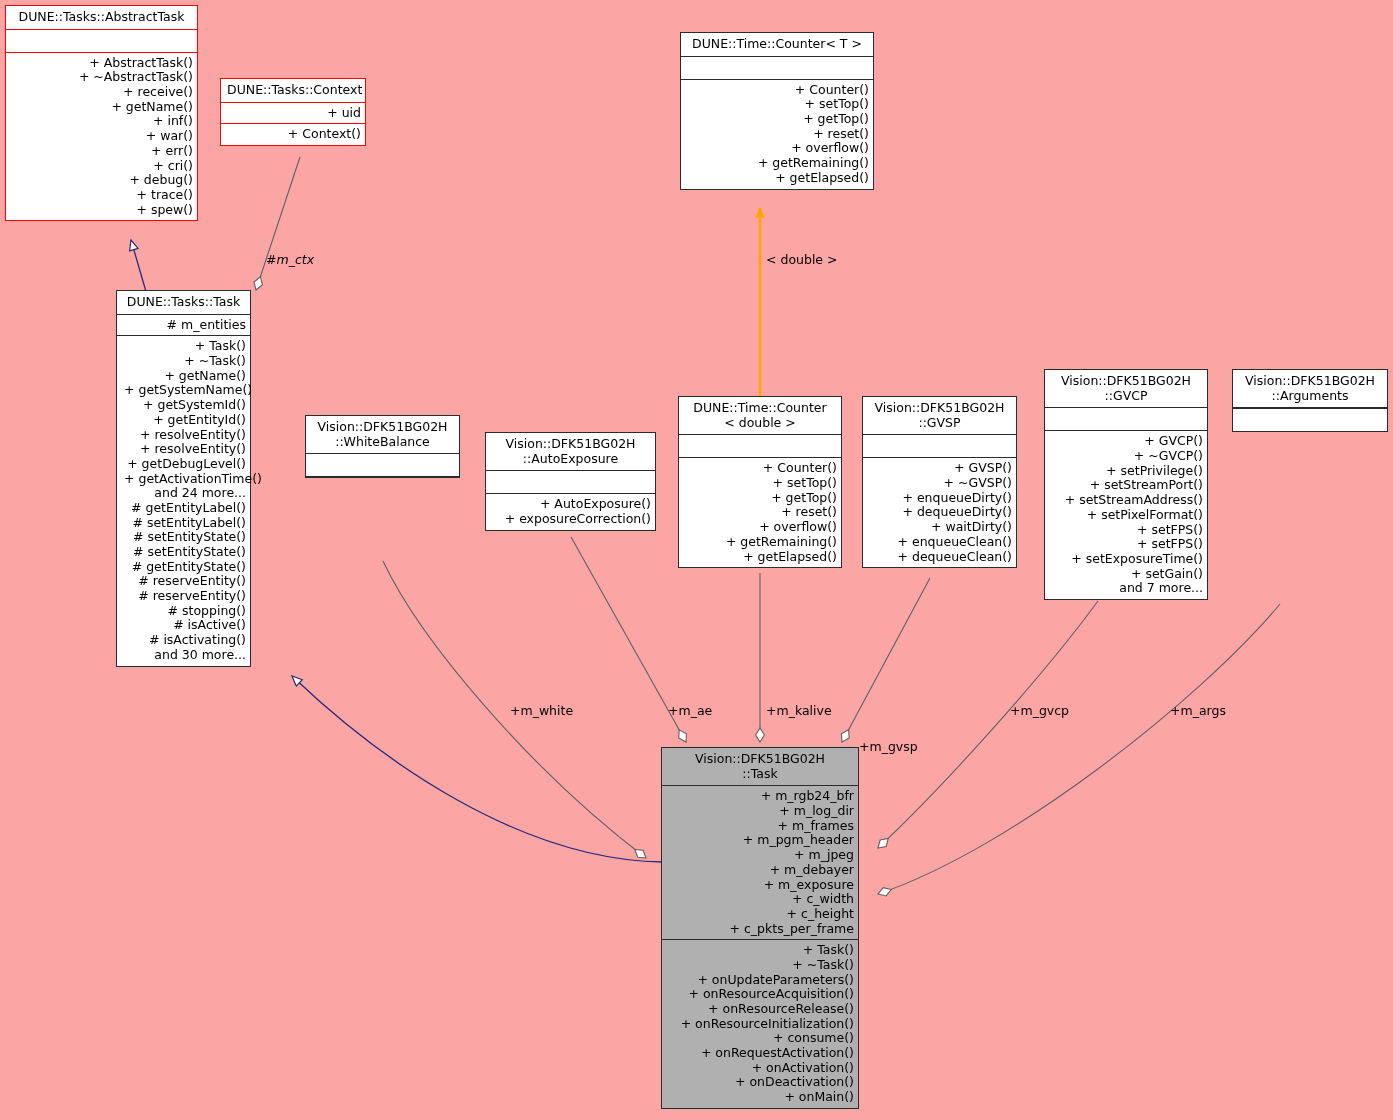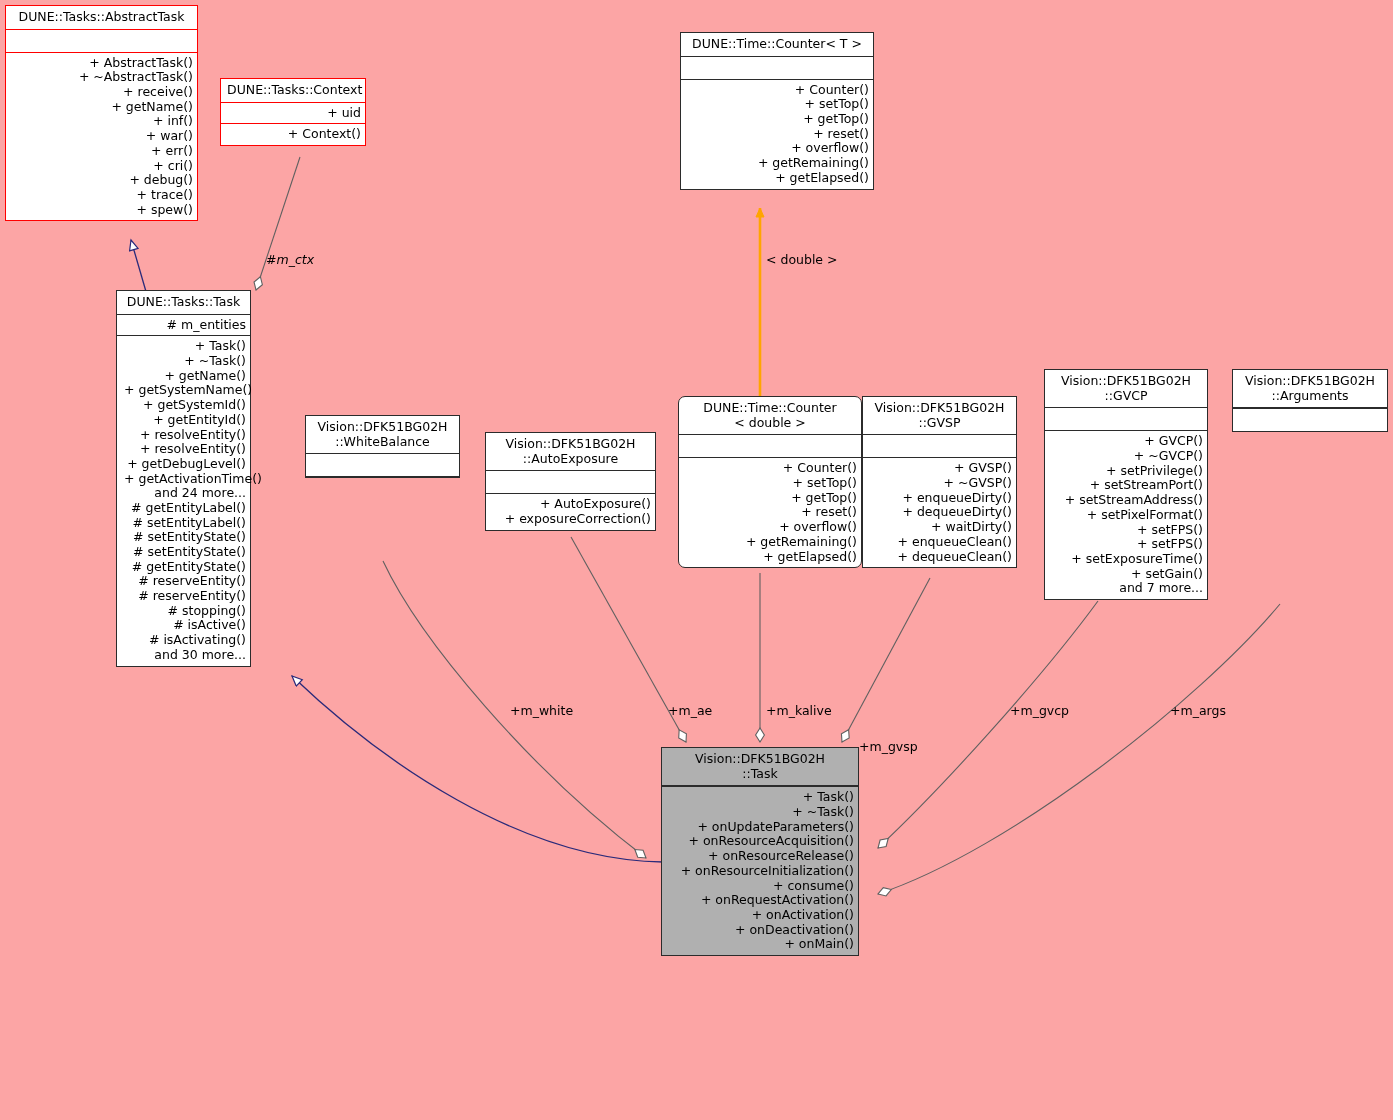--- a/index.html
+++ b/index.html
@@ -190,21 +190,21 @@
       <div class="uml-row">+ Counter()</div>
       <div class="uml-row">+ setTop()</div>
       <div class="uml-row">+ getTop()</div>
       <div class="uml-row">+ reset()</div>
       <div class="uml-row">+ overflow()</div>
       <div class="uml-row">+ getRemaining()</div>
       <div class="uml-row">+ getElapsed()</div>
     </div>
   </div>
 
-  <div class="uml-class" style="left:678px; top:396px; width:184px;border-radius:7px;">
+  <div class="uml-class" style="left:678px; top:396px; width:164px;">
     <div class="uml-title">DUNE::Time::Counter
 &lt; double &gt;</div>
     <div class="uml-sep"></div>
     <div class="uml-compartment empty"></div>
     <div class="uml-sep"></div>
     <div class="uml-compartment">
       <div class="uml-row">+ Counter()</div>
       <div class="uml-row">+ setTop()</div>
       <div class="uml-row">+ getTop()</div>
       <div class="uml-row">+ reset()</div>
@@ -277,20 +277,32 @@
 ::Arguments</div>
     <div class="uml-sep"></div>
     <div class="uml-sep"></div>
     <div class="uml-compartment empty"></div>
   </div>
 
   <div class="uml-class filled" style="left:661px; top:747px; width:198px;">
     <div class="uml-title">Vision::DFK51BG02H
 ::Task</div>
     <div class="uml-sep"></div>
+    <div class="uml-compartment">
+      <div class="uml-row">+ m_rgb24_bfr</div>
+      <div class="uml-row">+ m_log_dir</div>
+      <div class="uml-row">+ m_frames</div>
+      <div class="uml-row">+ m_pgm_header</div>
+      <div class="uml-row">+ m_jpeg</div>
+      <div class="uml-row">+ m_debayer</div>
+      <div class="uml-row">+ m_exposure</div>
+      <div class="uml-row">+ c_width</div>
+      <div class="uml-row">+ c_height</div>
+      <div class="uml-row">+ c_pkts_per_frame</div>
+    </div>
     <div class="uml-sep"></div>
     <div class="uml-compartment">
       <div class="uml-row">+ Task()</div>
       <div class="uml-row">+ ~Task()</div>
       <div class="uml-row">+ onUpdateParameters()</div>
       <div class="uml-row">+ onResourceAcquisition()</div>
       <div class="uml-row">+ onResourceRelease()</div>
       <div class="uml-row">+ onResourceInitialization()</div>
       <div class="uml-row">+ consume()</div>
       <div class="uml-row">+ onRequestActivation()</div>

